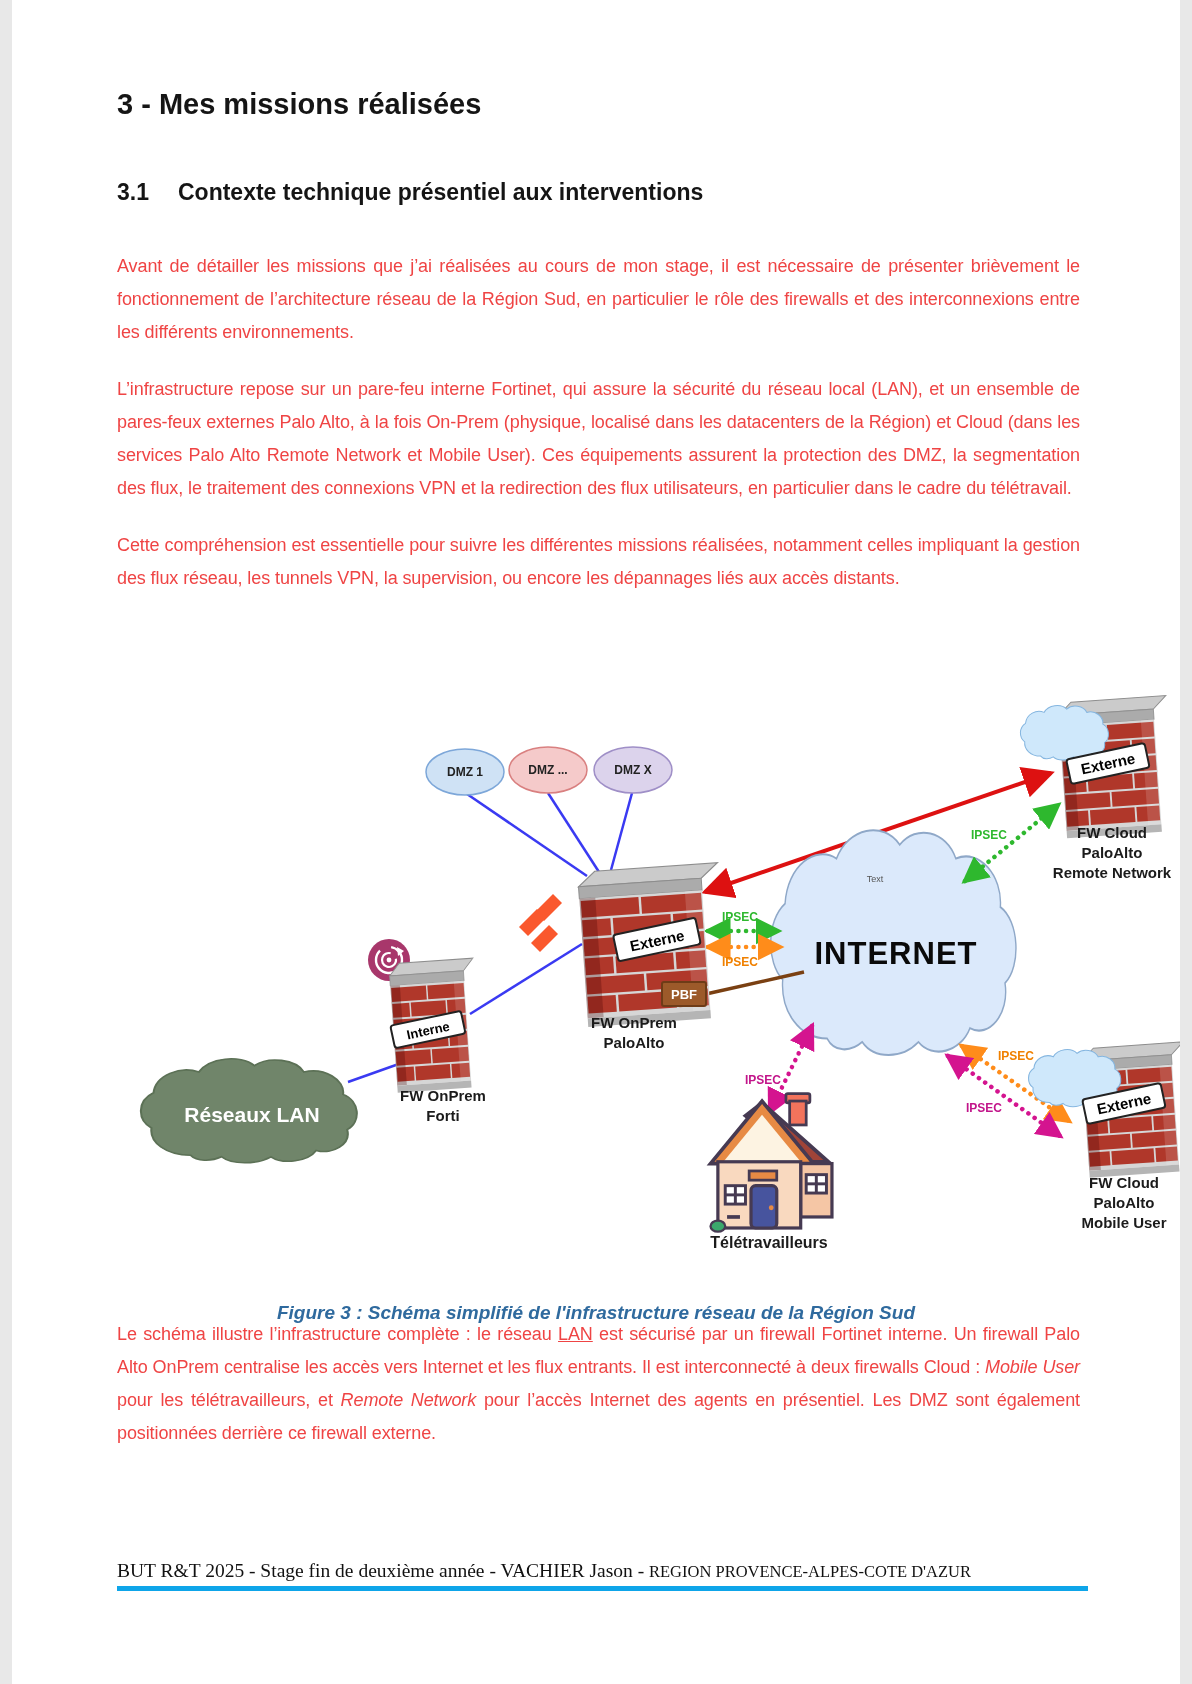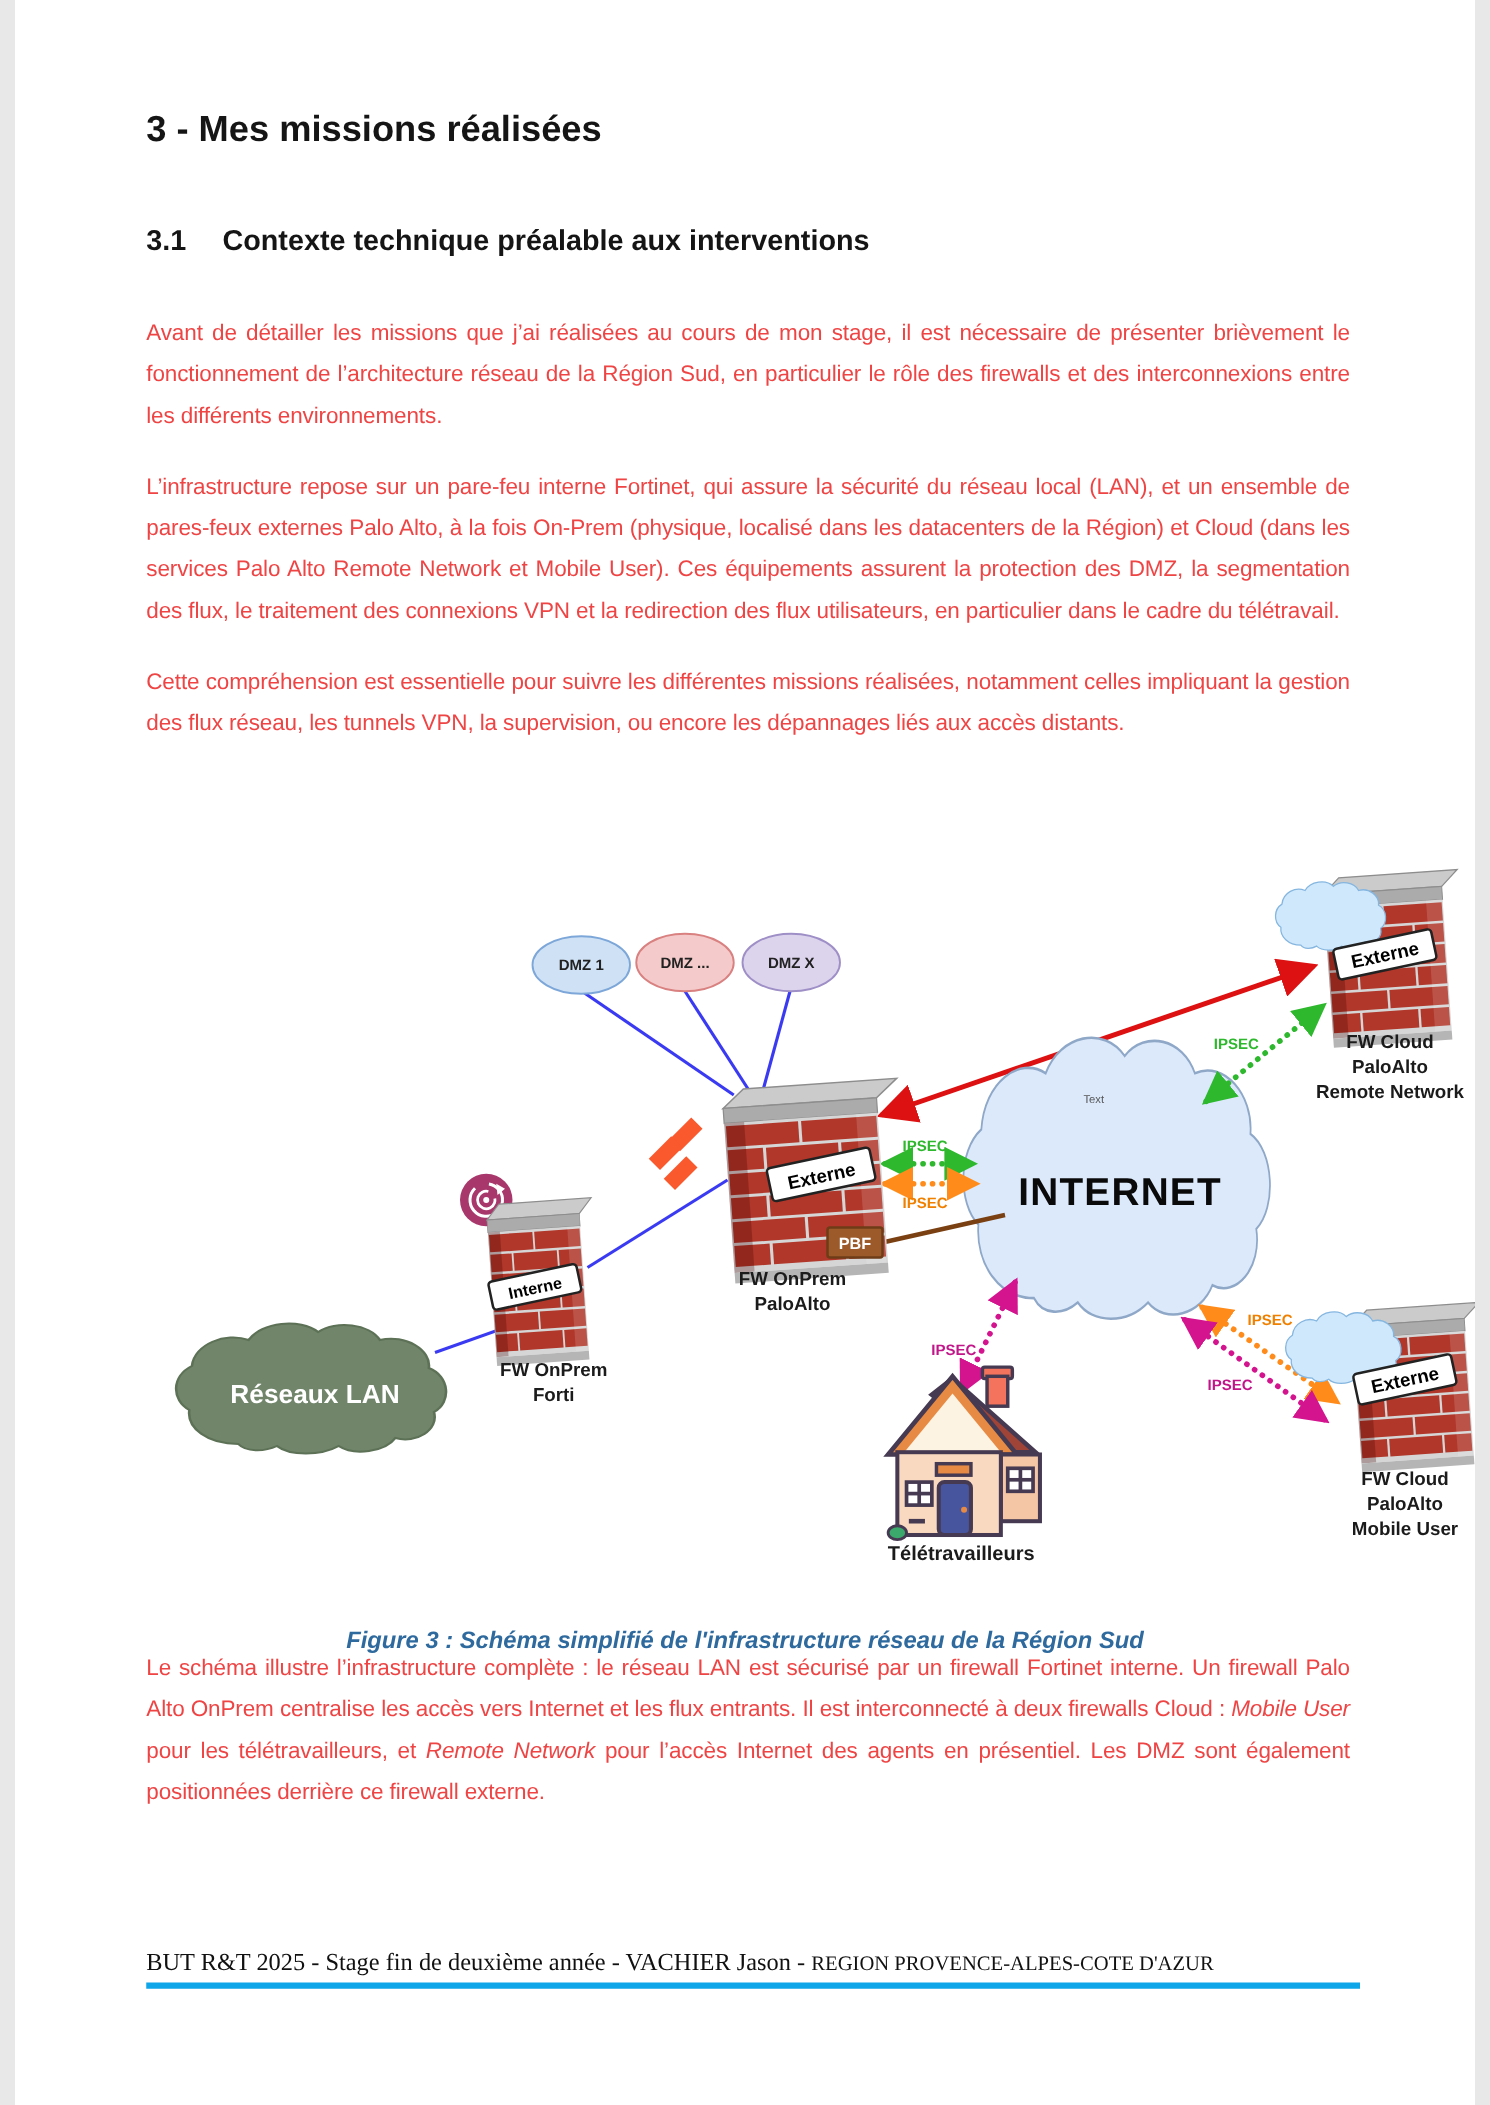--- a/index.html
+++ b/index.html
@@ -8,21 +8,21 @@
     background:#ffffff; overflow:hidden;
     font-family:"Liberation Sans", sans-serif; color:#111;
   }
   .content { padding:88px 100px 0 105px; }
   h1.doc-h1 { font-size:29px; font-weight:bold; color:#151515; margin:0; letter-spacing:0; }
   h2.doc-h2 { font-size:23px; font-weight:bold; color:#151515; margin:58px 0 0 0; }
   h2.doc-h2 .num { margin-right:29px; }
   .body-text { font-size:18px; line-height:33px; text-align:justify; margin:0; letter-spacing:-0.1px; color:#ef4444; }
   .para-gap { margin-top:44px; }
   .para-gap2 { margin-top:24px; }
-  .u { }
+  .u { text-decoration:underline; }
   .it { font-style:italic; }
   .diagram-wrap { position:absolute; left:0; top:652px; width:1192px; height:612px; }
   .fig-caption {
     position:absolute; left:0; top:1266px; width:100%; text-align:center;
     font-style:italic; font-weight:bold; font-size:19px; letter-spacing:0;margin-top:36px;
   }
   .after-figure { position:absolute; left:105px; right:100px; top:1318px; }
   .footer { position:absolute; left:105px; right:92px; top:1560px; font-family:"Liberation Serif", serif; }
   .footer .pn { font-size:18px; margin:0 0 2px 1px; }
   .footer .fline { font-size:19.5px; border-bottom:5px solid #0ea5e9; padding-bottom:4px; white-space:nowrap; }
@@ -39,21 +39,21 @@
   .pbf-t { font-size:13px; font-weight:bold; fill:#ffffff; }
 </style>
 </head>
 <body>
 
 <div class="page">
 
   <div class="content">
     <h1 class="doc-h1">3 - Mes missions réalisées</h1>
 
-    <h2 class="doc-h2"><span class="num">3.1</span><span>Contexte technique préalable aux interventions</span></h2>
+    <h2 class="doc-h2"><span class="num">3.1</span><span>Contexte technique présentiel aux interventions</span></h2>
 
     <p class="body-text para-gap">Avant de détailler les missions que j’ai réalisées au cours de mon stage, il est nécessaire de présenter brièvement le fonctionnement de l’architecture réseau de la Région Sud, en particulier le rôle des firewalls et des interconnexions entre les différents environnements.</p>
     <p class="body-text para-gap2">L’infrastructure repose sur un pare-feu interne Fortinet, qui assure la sécurité du réseau local (LAN), et un ensemble de pares-feux externes Palo Alto, à la fois On-Prem (physique, localisé dans les datacenters de la Région) et Cloud (dans les services Palo Alto Remote Network et Mobile User). Ces équipements assurent la protection des DMZ, la segmentation des flux, le traitement des connexions VPN et la redirection des flux utilisateurs, en particulier dans le cadre du télétravail.</p>
     <p class="body-text para-gap2">Cette compréhension est essentielle pour suivre les différentes missions réalisées, notamment celles impliquant la gestion des flux réseau, les tunnels VPN, la supervision, ou encore les dépannages liés aux accès distants.</p>
   </div>
 
   <div class="diagram-wrap">
   <svg width="1192" height="612" viewBox="0 0 1192 612" xmlns="http://www.w3.org/2000/svg">
     <defs>
       <path id="cloud-base" d="M54,124 C30,124 14,108 16,90 C2,80 2,56 18,46 C20,24 44,12 62,20 C72,2 102,-2 116,12 C130,0 156,4 164,20 C184,14 204,30 202,48 C218,56 220,82 206,92 C210,110 192,124 176,118 C168,132 144,136 132,126 C118,136 94,136 84,126 C74,132 60,132 54,124 Z"></path>

